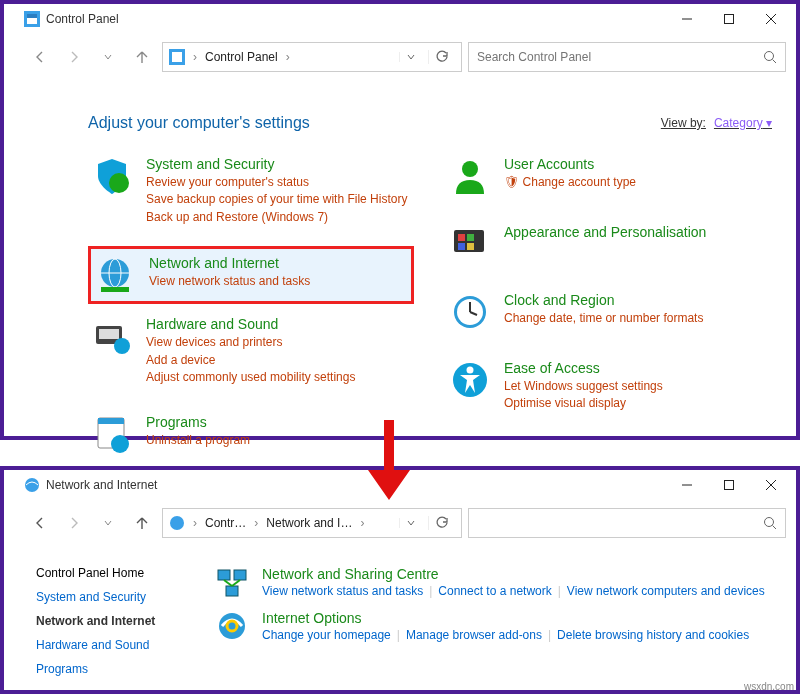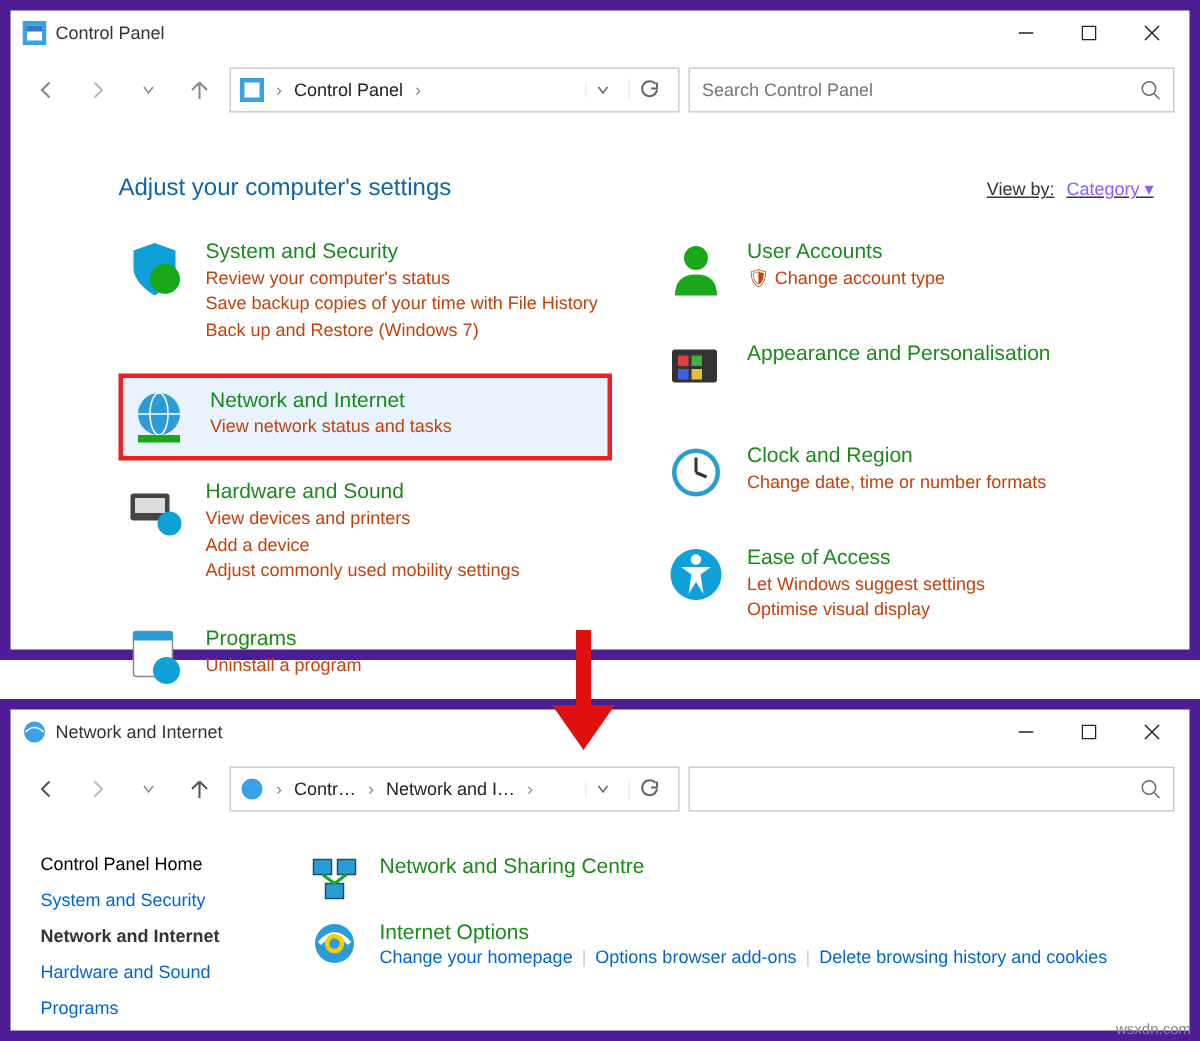--- a/index.html
+++ b/index.html
@@ -1,17 +1,17 @@
 <!DOCTYPE html>
 <html><head>
 <meta charset="utf-8">
 <style>
 * { box-sizing: border-box; margin: 0; padding: 0; font-family: "Segoe UI", sans-serif; }
 body { background: #fff; width: 800px; height: 694px; position: relative; font-size: 12px; color: #333; }
-.window { border: 7px solid #4c1d95; background: #fff; position: absolute; }
+.window { border: 4px solid #4c1d95; background: #fff; position: absolute; padding-left: 12px; }
 .win1 { top: 0; left: 0; width: 800px; height: 440px; }
 .win2 { top: 466px; left: 0; width: 800px; height: 228px; }
 .titlebar { height: 30px; display: flex; align-items: center; justify-content: space-between; padding: 0 4px 0 8px; }
 .title-left { display: flex; align-items: center; gap: 6px; font-size: 12px; }
 .winbtns { display: flex; }
 .winbtn { width: 42px; height: 28px; display: flex; align-items: center; justify-content: center; color: #222; }
 .navrow { height: 46px; display: flex; align-items: center; padding: 4px 10px; gap: 6px; }
 .navbtn { width: 28px; height: 28px; display: flex; align-items: center; justify-content: center; color: #666; border: none; background: none; cursor: pointer; }
 .navbtn.disabled { color: #bbb; }
 .address { flex: 0 0 300px; height: 30px; border: 1px solid #ccc; display: flex; align-items: center; padding: 0 6px; gap: 6px; font-size: 12px; position: relative; }
@@ -370,32 +370,33 @@
             <svg width="32" height="32">
               <rect x="2" y="4" width="12" height="10" fill="#2c9cd8" stroke="#156"></rect>
               <rect x="18" y="4" width="12" height="10" fill="#2c9cd8" stroke="#156"></rect>
               <rect x="10" y="20" width="12" height="10" fill="#2c9cd8" stroke="#156"></rect>
               <line x1="8" y1="14" x2="16" y2="20" stroke="#1aa81a" stroke-width="2"></line>
               <line x1="24" y1="14" x2="16" y2="20" stroke="#1aa81a" stroke-width="2"></line>
             </svg>
           </div>
           <div class="panel-txt">
             <h2>Network and Sharing Centre</h2>
+            <div class="panel-links"><a href="#">View network status and tasks</a><span class="sep">|</span><a href="#">Connect to a network</a><span class="sep">|</span><a href="#">View network computers and devices</a></div>
           </div>
         </div>
         <div class="panel-item">
           <div class="panel-icon">
             <svg width="32" height="32">
               <circle cx="16" cy="16" r="13" fill="#2c9cd8"></circle>
               <path d="M6 16 Q16 4 26 16" fill="none" stroke="#fff" stroke-width="3"></path>
               <circle cx="16" cy="16" r="5" fill="none" stroke="#ffcc00" stroke-width="3"></circle>
             </svg>
           </div>
           <div class="panel-txt">
             <h2>Internet Options</h2>
-            <div class="panel-links"><a href="#">Change your homepage</a><span class="sep">|</span><a href="#">Options browser add-ons</a><span class="sep">|</span><a href="#">Delete browsing history and cookies</a></div>
+            <div class="panel-links"><a href="#">Change your homepage</a><span class="sep">|</span><a href="#">Manage browser add-ons</a><span class="sep">|</span><a href="#">Delete browsing history and cookies</a></div>
           </div>
         </div>
       </div>
   </div>
 </div>
 
 <div class="watermark">wsxdn.com</div>
 
 </body></html>

